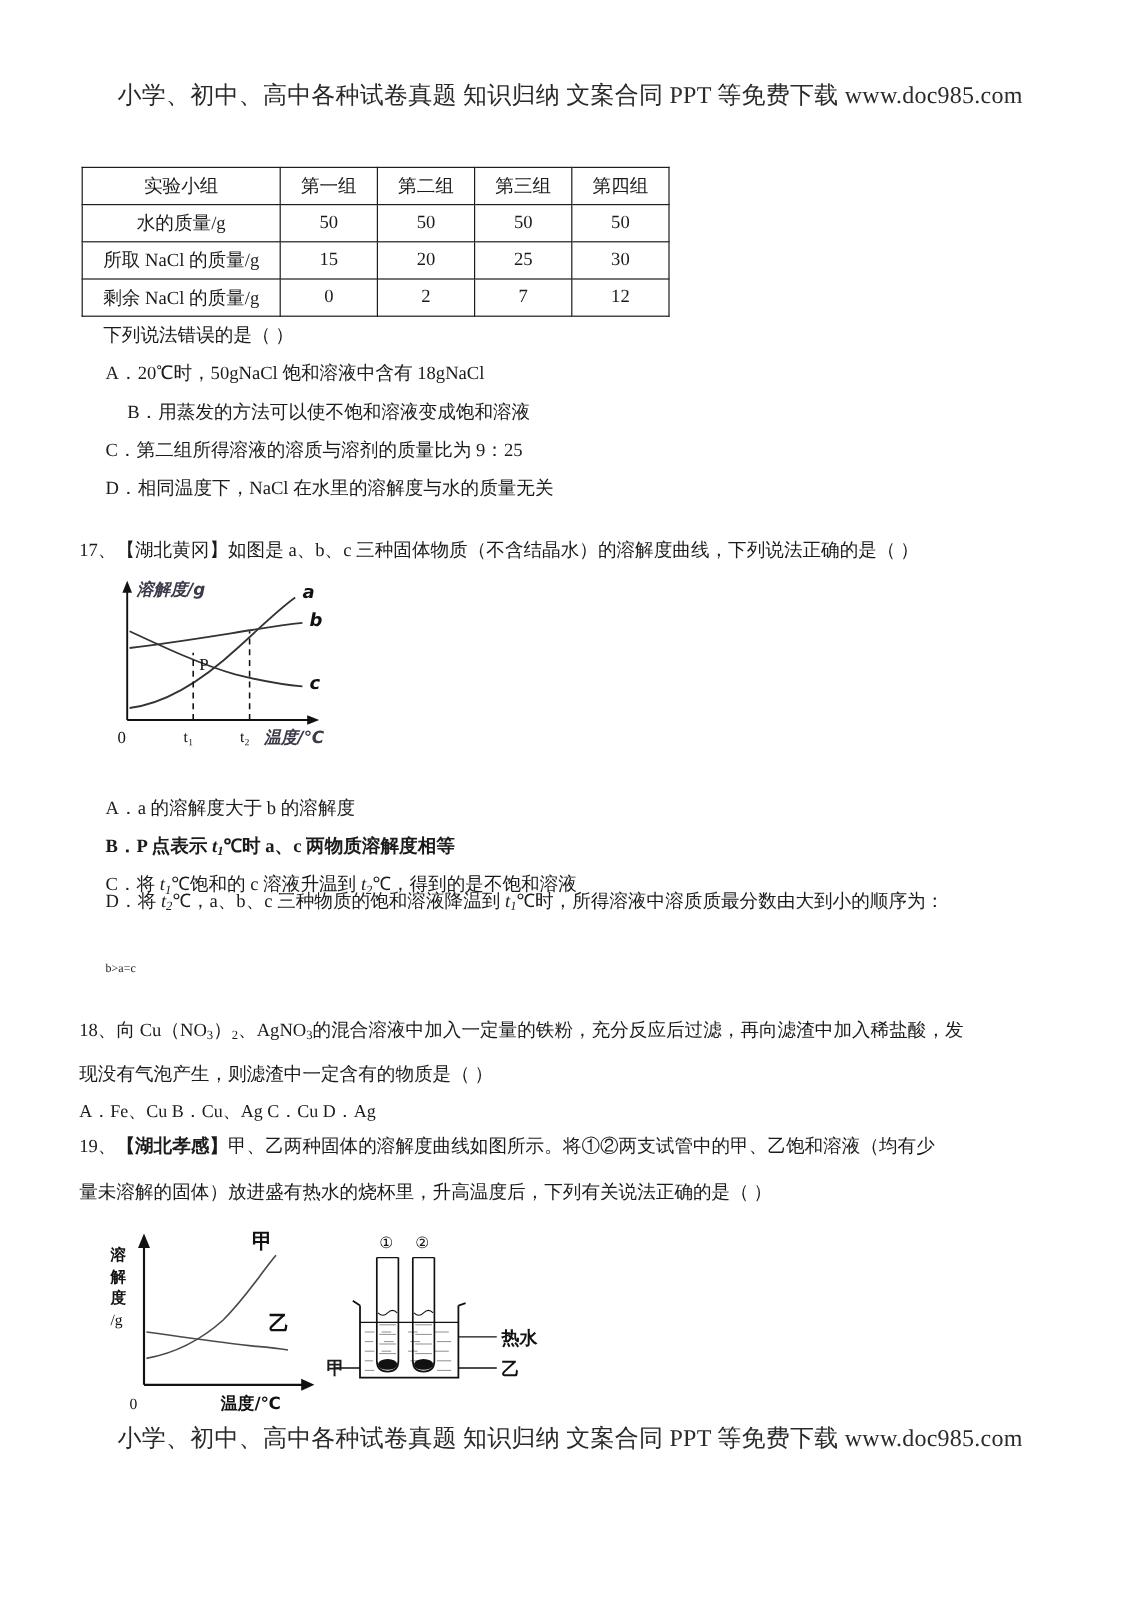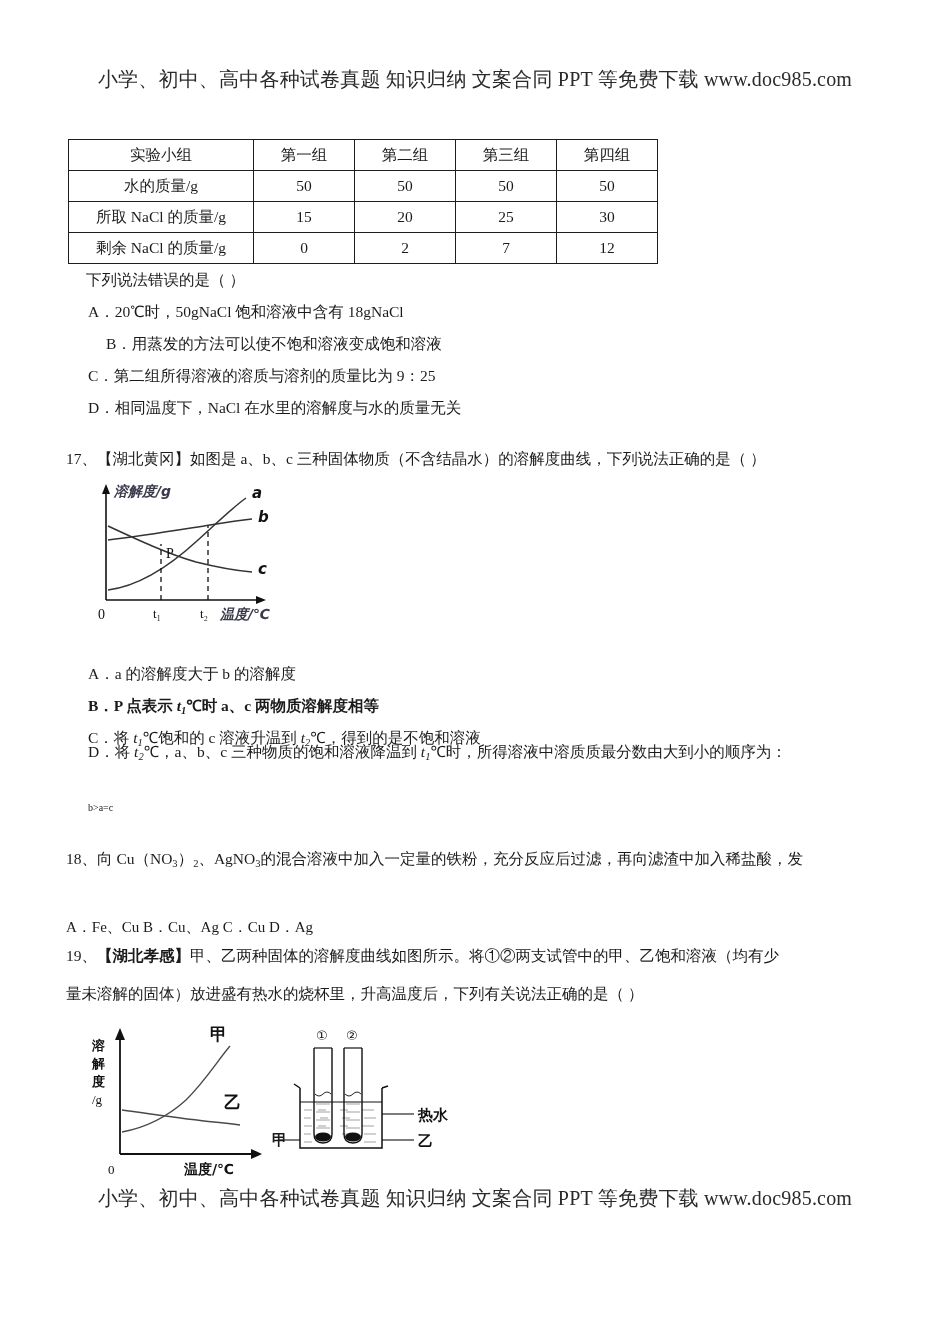--- a/index.html
+++ b/index.html
@@ -31,21 +31,21 @@
   table.exp {
     border-collapse:collapse;
     font-size:15.5px;
     font-family:"Liberation Serif", serif;
   }
   table.exp td {
     border:1px solid #1d1d1d;
     text-align:center;
     vertical-align:middle;
     height:30px;
-    padding:0 16px;
+    padding:0 6px;
     white-space:nowrap;
   }
   table.exp td.head-cell { width:152px; }
   table.exp td.grp { width:68px; }
   table.exp td.val { width:66px; }
 
   
   .qline {
     position:absolute;
     font-size:15.5px;
@@ -167,20 +167,21 @@
   </div>
 
   <div class="qline" style="left:88px; top:740px;">
     <span>D．将 </span><span class="ital">t<sub>2</sub></span><span>℃，a、b、c 三种物质的饱和溶液降温到 </span><span class="ital">t<sub>1</sub></span><span>℃时，所得溶液中溶质质最分数由大到小的顺序为：</span>
   </div>
   <div class="qline" style="left:88px; top:800px; font-size:10px;">b&gt;a=c</div>
 
   <div class="qline" style="left:66px; top:847px;">
     <span>18、</span><span>向 Cu（NO</span><sub>3</sub><span>）</span><sub>2</sub><span>、AgNO</span><sub>3</sub><span>的混合溶液中加入一定量的铁粉，充分反应后过滤，再向滤渣中加入稀盐酸，发</span>
   </div>
+  <div class="qline" style="left:66px; top:884px;">现没有气泡产生，则滤渣中一定含有的物质是（      ）</div>
   <div class="qline" style="left:66px; top:916px; font-size:15px;">A．Fe、Cu    B．Cu、Ag    C．Cu    D．Ag</div>
 
   <div class="qline" style="left:66px; top:944px;">
     <span>19、</span><span class="bold-tag">【湖北孝感】</span><span>甲、乙两种固体的溶解度曲线如图所示。将①②两支试管中的甲、乙饱和溶液（均有少</span>
   </div>
   <div class="qline" style="left:66px; top:982px;">量未溶解的固体）放进盛有热水的烧杯里，升高温度后，下列有关说法正确的是（      ）</div>
 
   <div class="fig2">
     <svg width="200" height="160" viewBox="0 0 200 160">
 

